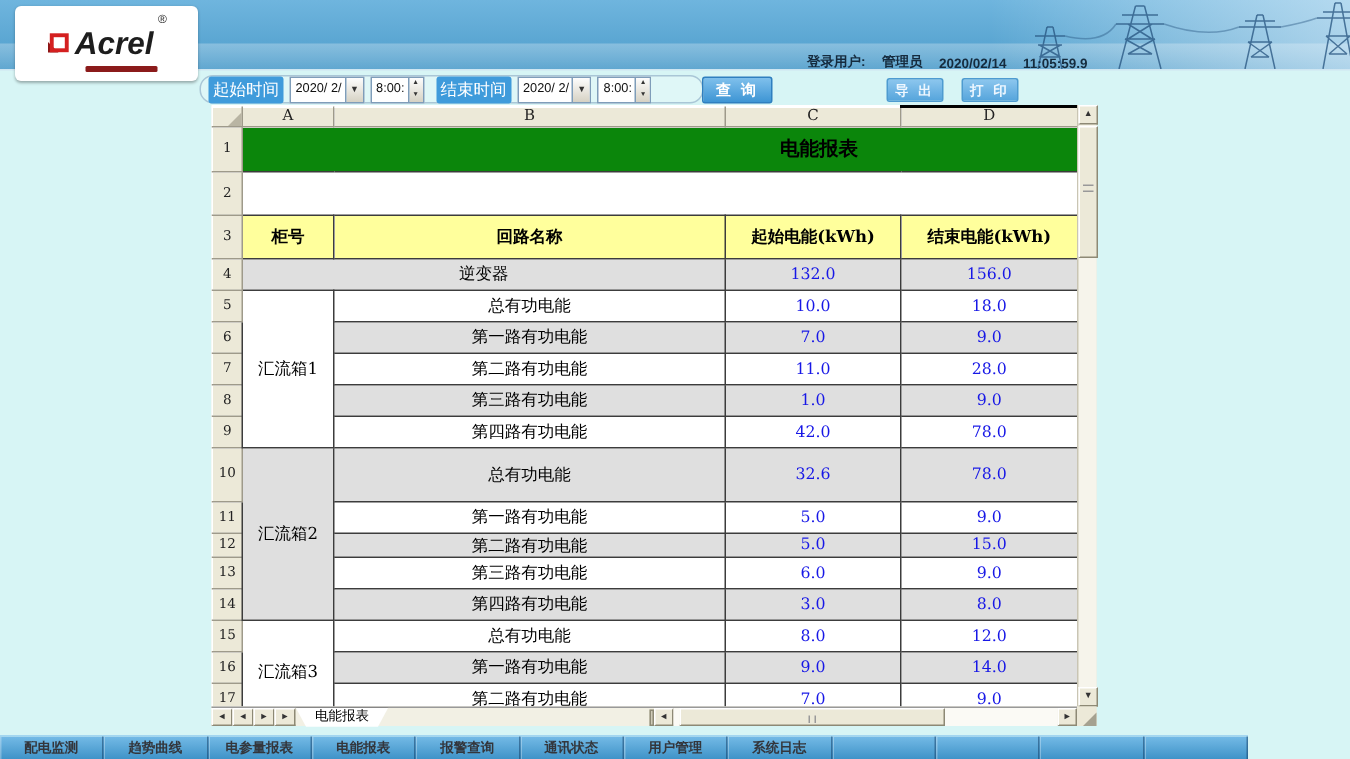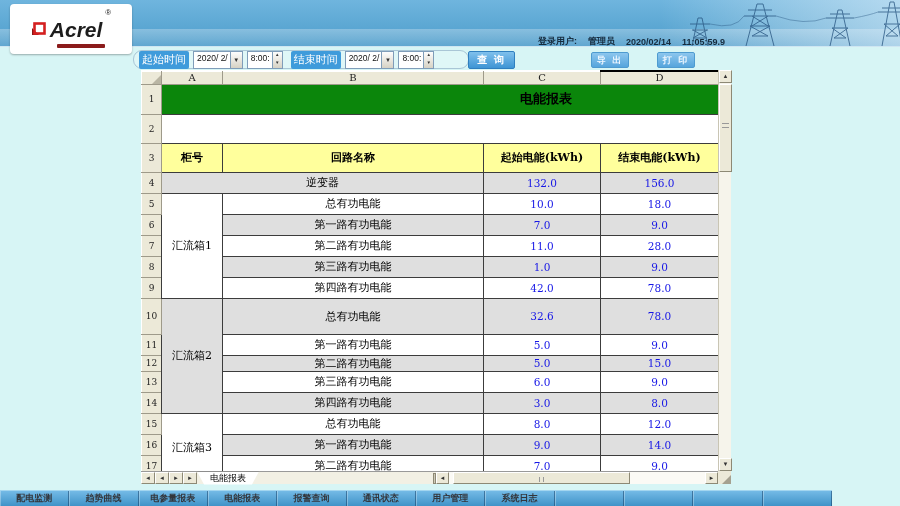--- a/index.html
+++ b/index.html
@@ -39,21 +39,21 @@
   .combo .val{padding:1px 2px 0 3px;white-space:nowrap;}
   .drop-btn{width:11px;background:linear-gradient(#fdfdfd,#d6d2c4);border-left:1px solid #7F9DB9;
             font-size:6px;color:#333;display:flex;align-items:center;justify-content:center;cursor:pointer;}
   .spin{width:9px;background:linear-gradient(#fdfdfd,#d6d2c4);border-left:1px solid #7F9DB9;
         display:flex;flex-direction:column;cursor:pointer;}
   .spin span{flex:1;font-size:4.5px;line-height:5px;text-align:center;color:#333;}
   .gap14{width:10px;}
   .btn-blue{background:linear-gradient(#7FC0EC,#3E95D4);color:#fff;font-size:10px;font-weight:bold;
             padding:1px 8px;border-radius:2px;border:1px solid #2F7FBF;white-space:nowrap;cursor:pointer;
             letter-spacing:2px;margin-left:30px;text-align:center;}
-  .action-btns{position:absolute;left:591px;top:52px;display:flex;gap:28px;}
+  .action-btns{position:absolute;left:591px;top:52px;display:flex;gap:12px;}
   .action-btns .abtn{background:linear-gradient(#8CC6EE,#56A5DC);color:#eef7ff;font-size:9px;font-weight:bold;
             width:36px;height:14px;line-height:14px;text-align:center;border-radius:2px;
             border:1px solid #4E9BD0;letter-spacing:2px;cursor:pointer;}
 
   
   .sheet{position:absolute;left:141px;top:70px;width:590px;height:414px;background:#ECE9D8;}
   .grid{position:absolute;left:0;top:0;width:577px;height:401px;overflow:hidden;background:#fff;}
   table{border-collapse:collapse;table-layout:fixed;width:577px;}
   td{padding:0;overflow:hidden;white-space:nowrap;}
   .rownum,.colhead-cell,.corner-cell{background:#ECE9D8;border:1px solid;

